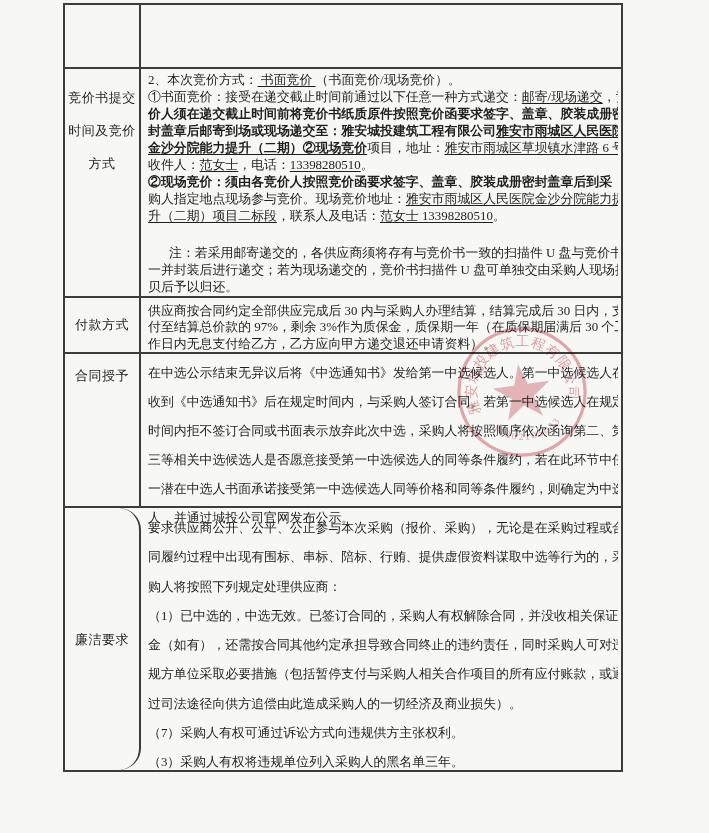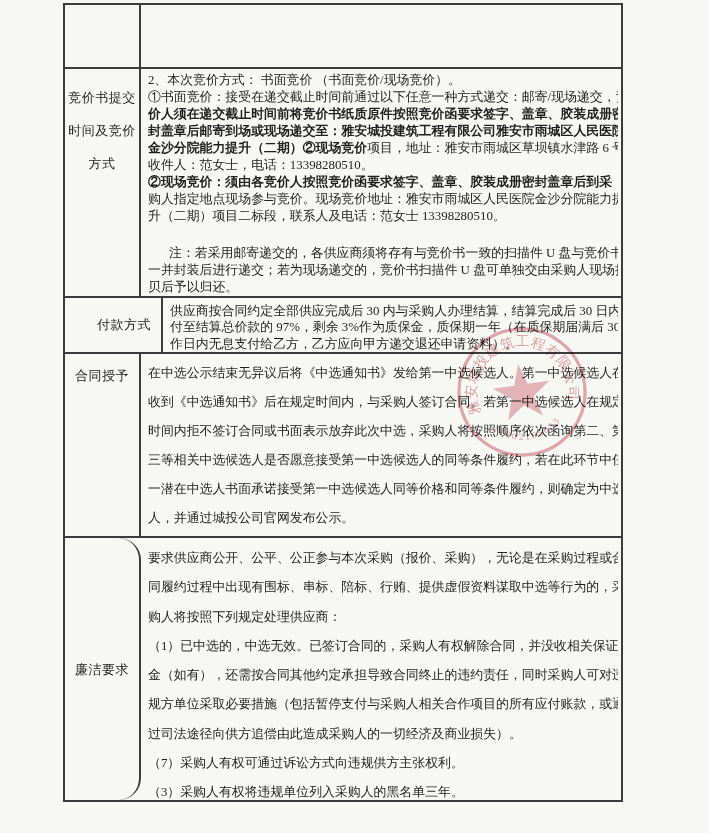--- a/index.html
+++ b/index.html
@@ -19,34 +19,34 @@
   .label-cell{
     width:76px;flex:0 0 76px;border-right:2px solid #3c3c3c;
     display:flex;flex-direction:column;align-items:center;
     font-size:13px;letter-spacing:.5px;box-sizing:border-box;
   }
   .content-cell{
     flex:1;min-width:0;box-sizing:border-box;
     padding:2px 3px 0 7px;font-size:12.9px;
   }
   .text-line{white-space:nowrap;overflow:hidden;}
-  .u{text-underline-offset:2px;text-align:center;}
+  .u{text-decoration:underline;text-underline-offset:2px;text-align:center;}
   .b{font-weight:bold;}
   .indent{text-indent:21px;}
   .gap{margin-top:20px;}
 
   
   .row-spacer{height:62px;}
   .row-bid{height:229px;}
   .row-payment{height:56px;}
-  .row-contract{height:184px;}
+  .row-contract{height:154px;}
   .row-integrity{height:264px;}
 
   .row-bid .label-cell{justify-content:flex-start;padding-top:12px;line-height:33px;}
-  .row-payment .label-cell{justify-content:center;line-height:16px;margin-left:22px;}
+  .row-payment .label-cell{justify-content:center;line-height:16px;}
   .row-contract .label-cell{justify-content:flex-start;padding-top:7px;line-height:29px;}
   .row-integrity .label-cell{justify-content:center;line-height:29px;border-radius:22px;}
 
   .row-bid .text-line{line-height:17px;}
   .row-bid .content-cell{padding-top:3px;}
   .row-payment .text-line{line-height:16.4px;}
   .row-payment .content-cell{padding-top:5px;}
   .row-contract .text-line{line-height:29px;}
   .row-contract .content-cell{padding-top:5px;}
   .row-integrity .text-line{line-height:29.3px;}

